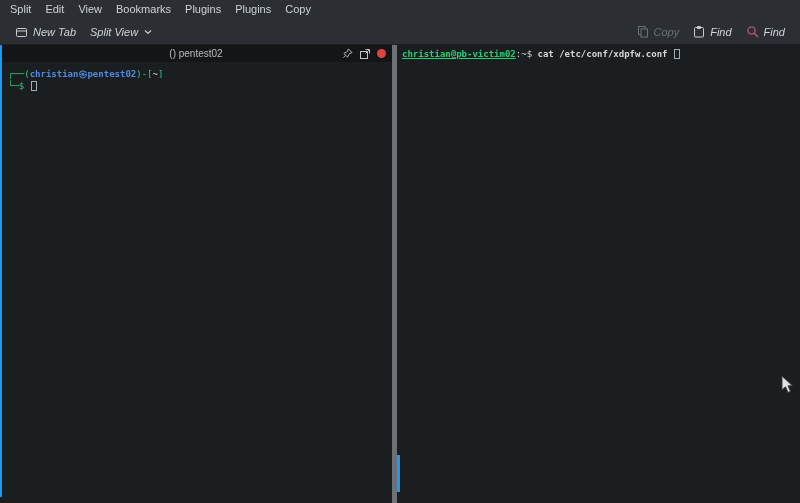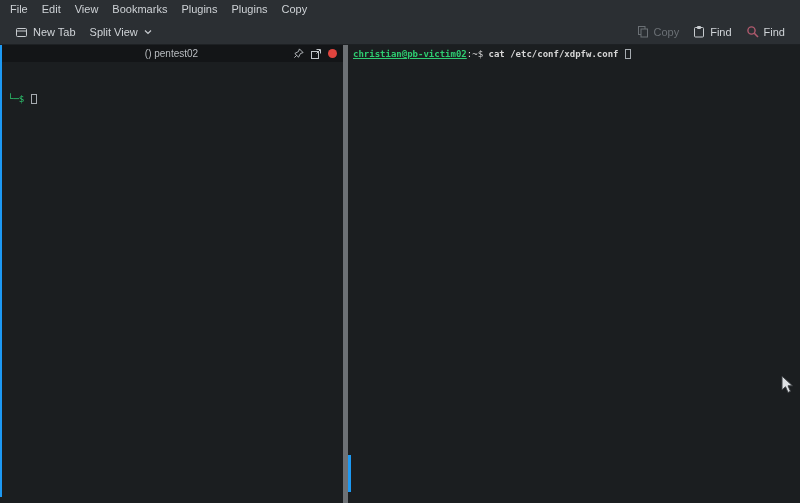--- a/index.html
+++ b/index.html
@@ -27,38 +27,39 @@
   }
 
   
   .toolbar {
     height: 26px;
     background: #2b2f33;
     border-bottom: 1px solid #1d2023;
     display: flex;
     align-items: center;
     padding: 0 8px;
+    font-style: italic;
   }
   .tb-btn {
     display: flex;
     align-items: center;
     gap: 5px;
     font-size: 11px;
     color: #d0d4d8;
     padding: 3px 7px;
     border-radius: 2px;
   }
   .tb-btn.disabled { color: #6b7075; }
   .tb-spacer { flex: 1; }
   .icon { display: inline-flex; align-items: center; }
 
   
   .split-root { display: flex; height: 458px; }
   .pane { position: relative; display: flex; flex-direction: column; background: #1b1e20; }
-  .pane-left  { width: 343px; gap: 25px; }
+  .pane-left  { width: 392px; }
   .pane-right { flex: 1; }
   .splitter { width: 5px; background: #6d7175; cursor: col-resize; }
 
   .pane-header {
     height: 17px;
     background: #131517;
     display: flex;
     align-items: center;
     position: relative;
     flex: none;
@@ -123,21 +124,21 @@
     position: absolute;
     left: 781px; top: 375px;
     z-index: 10;
     pointer-events: none;
   }
 </style>
 </head>
 <body>
 
 <div class="menubar">
-  <span class="menu-item">File</span>
+  <span class="menu-item">Split</span>
   <span class="menu-item">Edit</span>
   <span class="menu-item">View</span>
   <span class="menu-item">Bookmarks</span>
   <span class="menu-item">Plugins</span>
   <span class="menu-item">Plugins</span>
   <span class="menu-item">Copy</span>
 </div>
 
 <div class="toolbar">
   <div class="tb-btn">
@@ -205,20 +206,21 @@
           <svg width="12" height="12" viewBox="0 0 12 12">
               <rect x="1.5" y="3.5" width="7" height="7" fill="none" stroke="#c0c4c8"></rect>
               <polyline points="6.5,1.5 10.5,1.5 10.5,5.5" fill="none" stroke="#c0c4c8"></polyline>
               <line x1="6.5" y1="5.5" x2="10" y2="2" stroke="#c0c4c8"></line>
             </svg>
         </span>
         <span class="close-dot"></span>
       </span>
     </div>
     <div class="term">
+        <div class="term-line"><span style="color: rgb(46, 204, 113);">┌──(</span><span style="color: rgb(78, 138, 224); font-weight: bold;">christian㉿pentest02</span><span style="color: rgb(46, 204, 113);">)-[</span><span style="color: rgb(214, 214, 214);">~</span><span style="color: rgb(46, 204, 113);">]</span></div>
         <div class="term-line"><span style="color: rgb(46, 204, 113);">└─$</span><span style="color: rgb(214, 214, 214);"> </span><span class="cursor-box"></span></div>
       </div>
     <div class="focus-line"></div>
   </div>
 
   <div class="splitter"></div>
 
   <div class="pane pane-right">
     <div class="term">
         <div class="term-line"><span style="color: rgb(46, 204, 113); font-weight: bold; text-decoration: underline;">christian@pb-victim02</span><span style="color: rgb(214, 214, 214);">:~$ </span><span style="color: rgb(214, 214, 214); font-weight: bold;">cat /etc/conf/xdpfw.conf</span><span style="color: rgb(214, 214, 214);"> </span><span class="cursor-box"></span></div>

